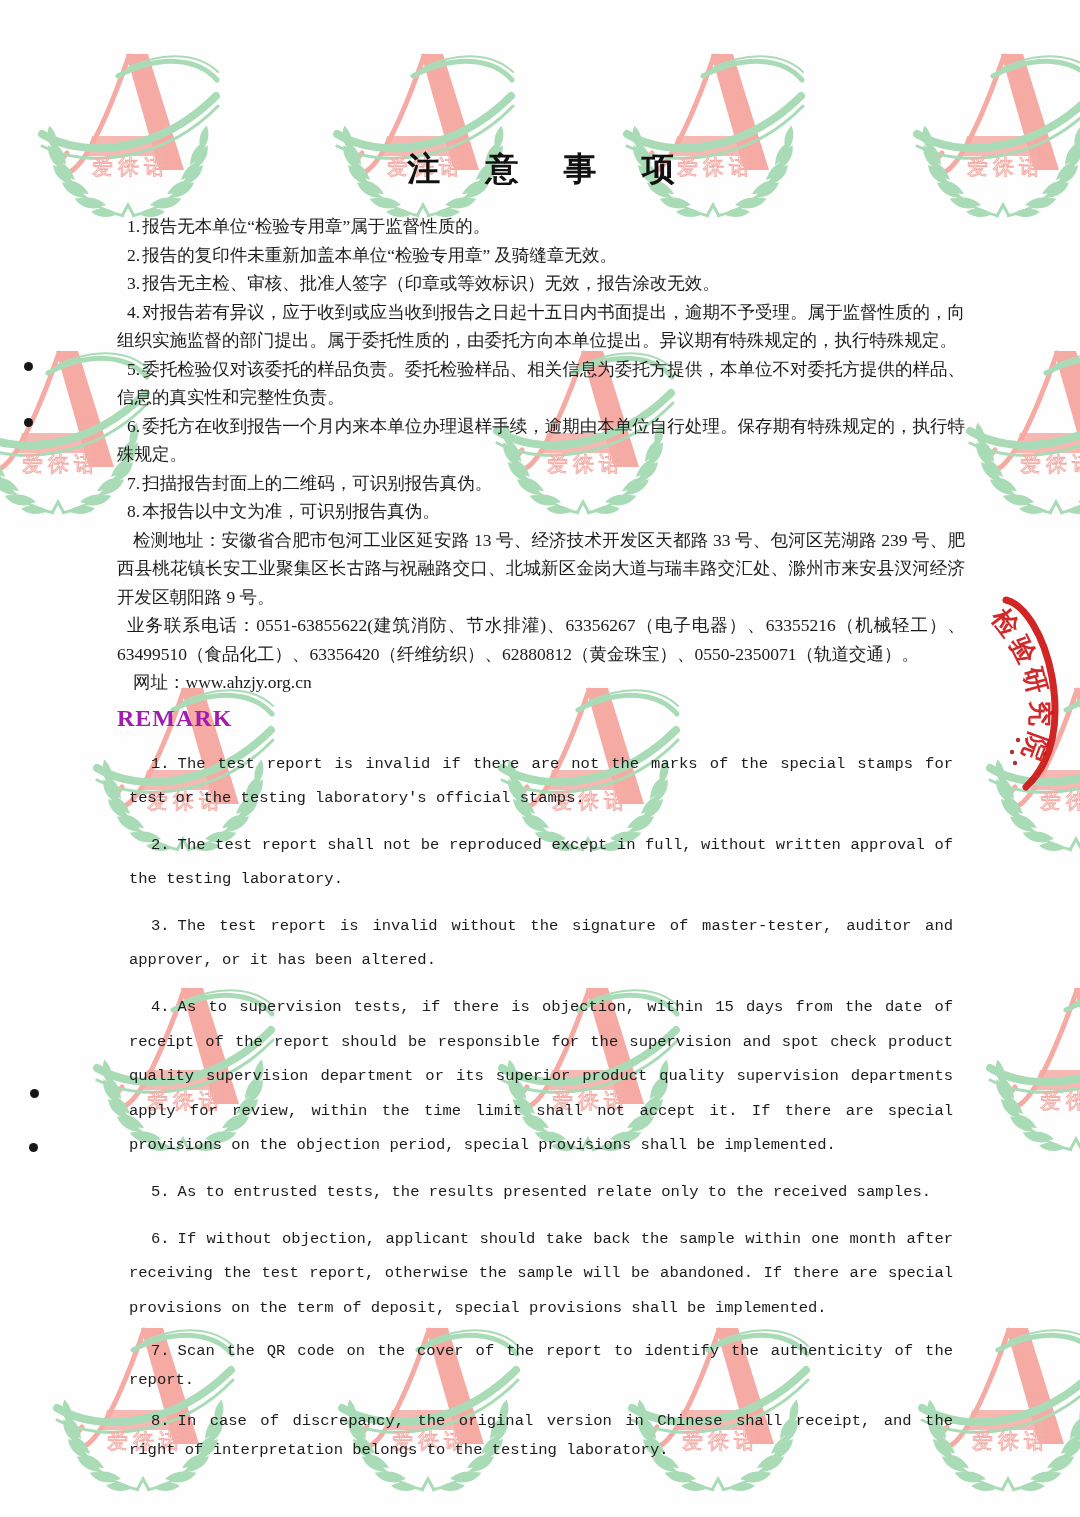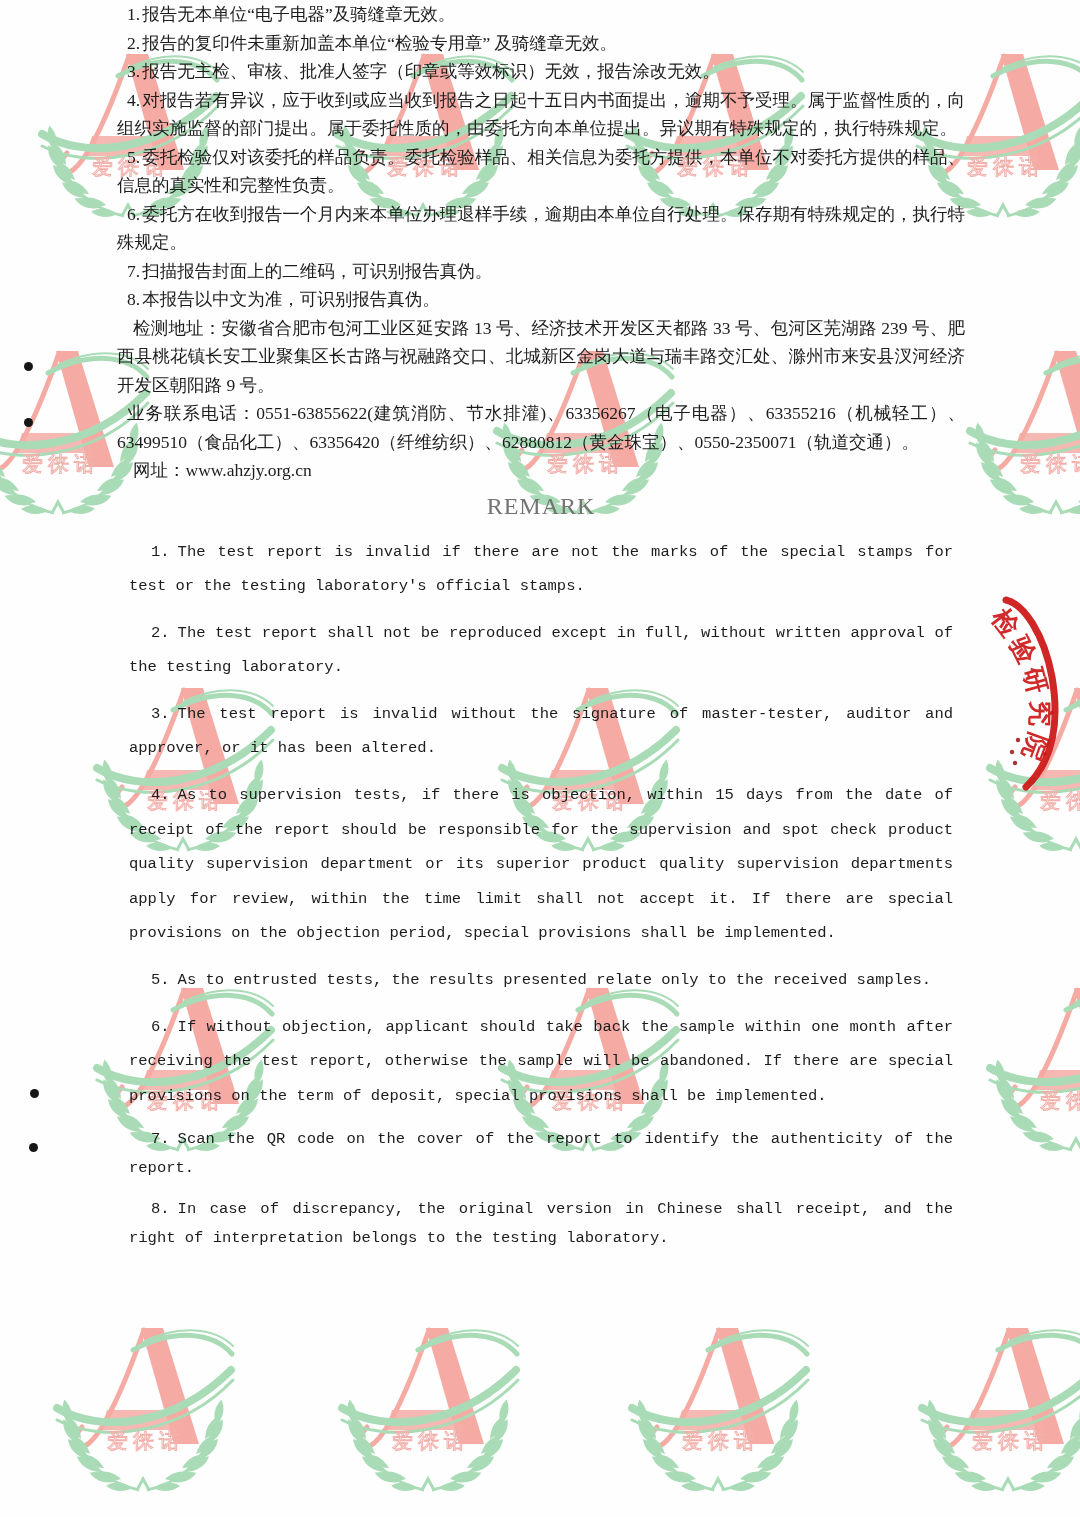--- a/index.html
+++ b/index.html
@@ -21,23 +21,23 @@
     font-family:"Liberation Sans","DejaVu Sans",sans-serif;
     font-weight:900;font-size:33px;letter-spacing:18px;text-indent:18px;
     line-height:46px;color:#111;
   }
   .cn-block p{margin:0;font-size:17.5px;line-height:28.5px;text-align:justify;}
   .cn-item{text-indent:10px;}
   .cn-addr,.cn-web{text-indent:16px;}
   .cn-phone{text-indent:10px;}
   .cn-block .num{margin-right:2px;}
   .remark-title{
-    margin:4px 0 2px 0;text-align:center;
+    margin:4px 0 2px 0;text-align:left;
     font-family:"Liberation Serif","DejaVu Serif",serif;
-    font-weight:normal;font-size:24px;line-height:34px;letter-spacing:1px;color:#737373;
+    font-weight:bold;font-size:24px;line-height:34px;letter-spacing:1px;color:#a21caf;
   }
   .rm-block p{
     margin:12px;font-family:"Liberation Mono","DejaVu Sans Mono",monospace;
     font-size:15.5px;line-height:34.6px;text-align:justify;text-indent:22px;
   }
   .rm-block p.tight{line-height:29px;}
   .rm-block .num{margin-right:8px;}
   
   .stamp{position:absolute;left:966px;top:582px;width:120px;height:220px;z-index:3;overflow:visible;pointer-events:none;}
   
@@ -153,23 +153,24 @@
     </svg>
 </div>
 
 <div class="dot" style="left:24px;top:362px"></div>
 <div class="dot" style="left:24px;top:418px"></div>
 <div class="dot" style="left:30px;top:1089px"></div>
 <div class="dot" style="left:29px;top:1143px"></div>
 
 <div class="content">
 
+  <h1 class="doc-title">注 意 事 项</h1>
 
   <div class="cn-block">
-    <p class="cn-item"><span class="num">1.</span><span>报告无本单位“电子电器”及骑缝章无效。</span></p>
+    <p class="cn-item"><span class="num">1.</span><span>报告无本单位“检验专用章”属于监督性质的。</span></p>
     <p class="cn-item"><span class="num">2.</span><span>报告的复印件未重新加盖本单位“检验专用章” 及骑缝章无效。</span></p>
     <p class="cn-item"><span class="num">3.</span><span>报告无主检、审核、批准人签字（印章或等效标识）无效，报告涂改无效。</span></p>
     <p class="cn-item"><span class="num">4.</span><span>对报告若有异议，应于收到或应当收到报告之日起十五日内书面提出，逾期不予受理。属于监督性质的，向组织实施监督的部门提出。属于委托性质的，由委托方向本单位提出。异议期有特殊规定的，执行特殊规定。</span></p>
     <p class="cn-item"><span class="num">5.</span><span>委托检验仅对该委托的样品负责。委托检验样品、相关信息为委托方提供，本单位不对委托方提供的样品、信息的真实性和完整性负责。</span></p>
     <p class="cn-item"><span class="num">6.</span><span>委托方在收到报告一个月内来本单位办理退样手续，逾期由本单位自行处理。保存期有特殊规定的，执行特殊规定。</span></p>
     <p class="cn-item"><span class="num">7.</span><span>扫描报告封面上的二维码，可识别报告真伪。</span></p>
     <p class="cn-item"><span class="num">8.</span><span>本报告以中文为准，可识别报告真伪。</span></p>
 
     <p class="cn-addr"><span>检测地址：</span><span>安徽省合肥市包河工业区延安路 13 号、经济技术开发区天都路 33 号、包河区芜湖路 239 号、肥西县桃花镇长安工业聚集区长古路与祝融路交口、北城新区金岗大道与瑞丰路交汇处、滁州市来安县汊河经济开发区朝阳路 9 号。</span></p>
     <p class="cn-phone"><span>业务联系电话：</span><span>0551-63855622(建筑消防、节水排灌)、63356267（电子电器）、63355216（机械轻工）、63499510（食品化工）、63356420（纤维纺织）、62880812（黄金珠宝）、0550-2350071（轨道交通）。</span></p>

